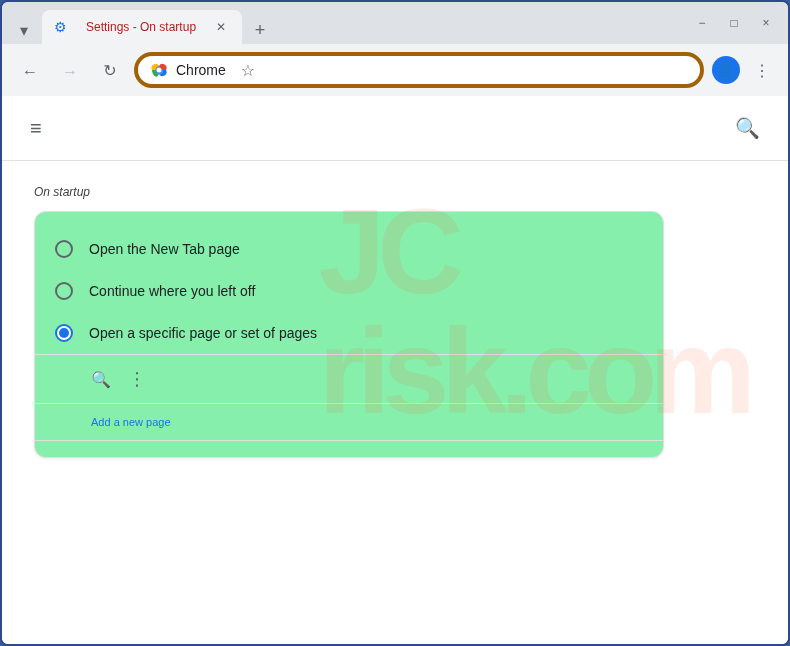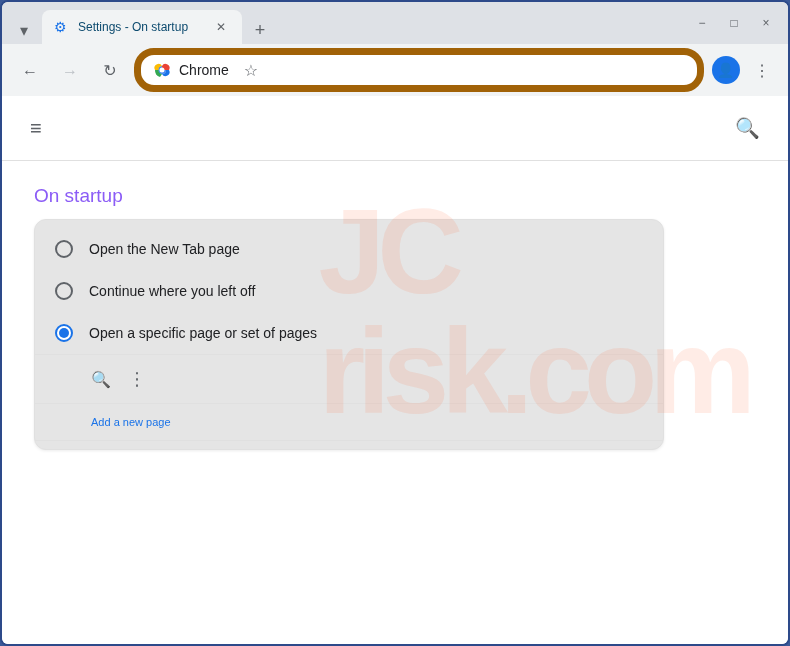--- a/index.html
+++ b/index.html
@@ -69,22 +69,23 @@
 
     .tab-favicon {
       width: 16px;
       height: 16px;
       color: #1a73e8;
       font-size: 14px;
     }
 
     .tab-title {
       font-size: 12px;
-      color: #0c4a6e;
+      color: #b91c1c;
       flex: 1;
+      margin-left: 8px;
     }
 
     .tab-close {
       width: 18px;
       height: 18px;
       background: none;
       border: none;
       cursor: pointer;
       display: flex;
       align-items: center;
@@ -150,28 +151,28 @@
       align-items: center;
       justify-content: center;
       border-radius: 50%;
       color: #5f6368;
       font-size: 16px;
     }
     .nav-btn.disabled { color: #bdc1c6; cursor: default; }
 
     .address-bar-container {
       flex: 1;
-      height: 44px;
+      height: 36px;
       background: white;
       border-radius: 20px;
       display: flex;
       align-items: center;
       padding: 0 12px;
       gap: 8px;
-      border: 7px solid #a16207;
+      border: 4px solid #a16207;
     }
 
     .chrome-logo {
       width: 18px;
       height: 18px;
       display: flex;
       align-items: center;
       justify-content: center;
     }
 
@@ -286,31 +287,32 @@
       font-weight: 700;
       color: rgba(255, 100, 50, 0.12);
       letter-spacing: -8px;
       pointer-events: none;
       user-select: none;
       font-family: Arial Black, sans-serif;
       line-height: 1;
     }
 
     .section-label {
-      font-size: 19px;
-      color: #8b5cf6;
+      font-size: 12px;
+      color: #404040;
       margin-bottom: 12px;
       font-weight: 400;
+      font-style: italic;
     }
 
     .options-card {
-      background: #e5e5e5;
+      background: #86efac;
       border: 1px solid #e0e0e0;
       border-radius: 12px;
-      padding: 8px 0;
+      padding: 16px 0;
       max-width: 630px;
       box-shadow: 0 1px 3px rgba(0,0,0,0.08);
     }
 
     .radio-option {
       display: flex;
       align-items: center;
       padding: 12px 20px;
       cursor: pointer;
       gap: 16px;

